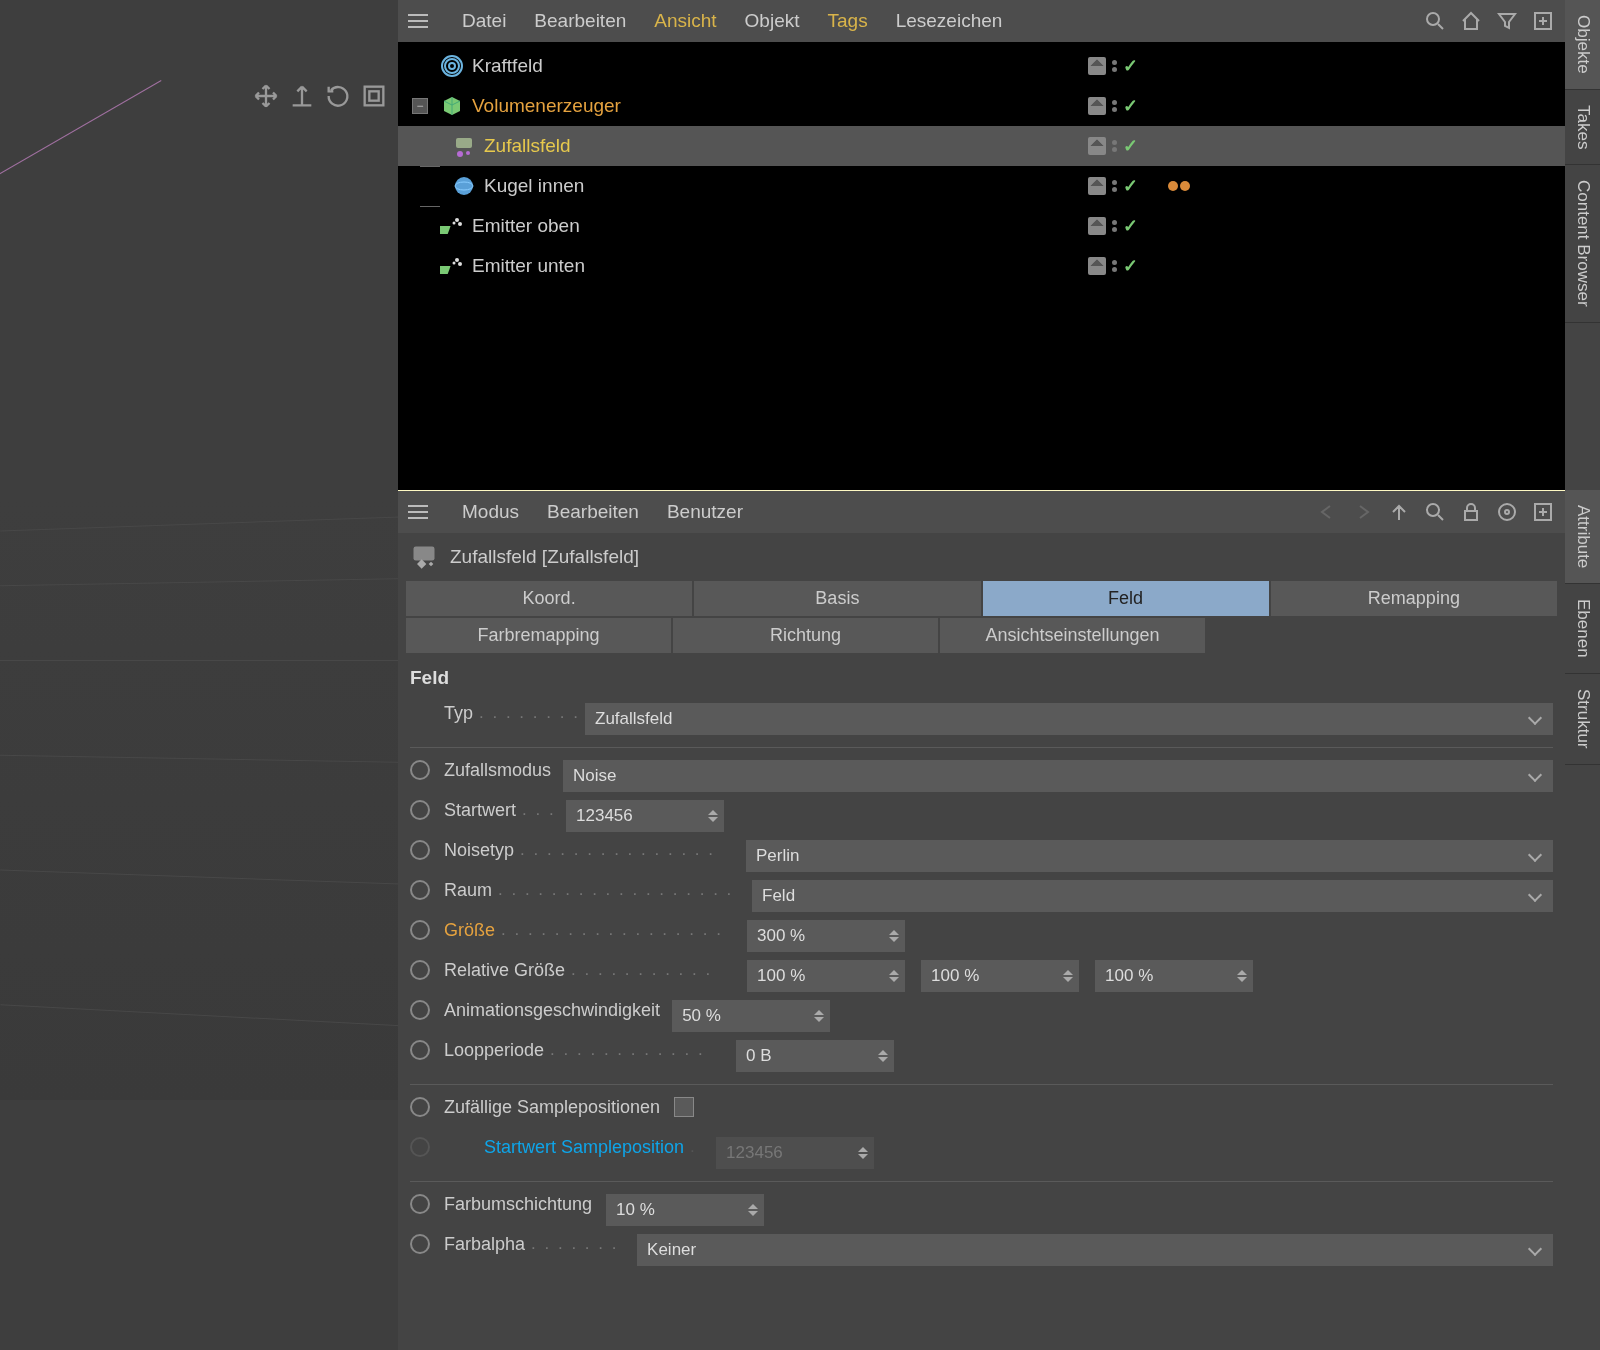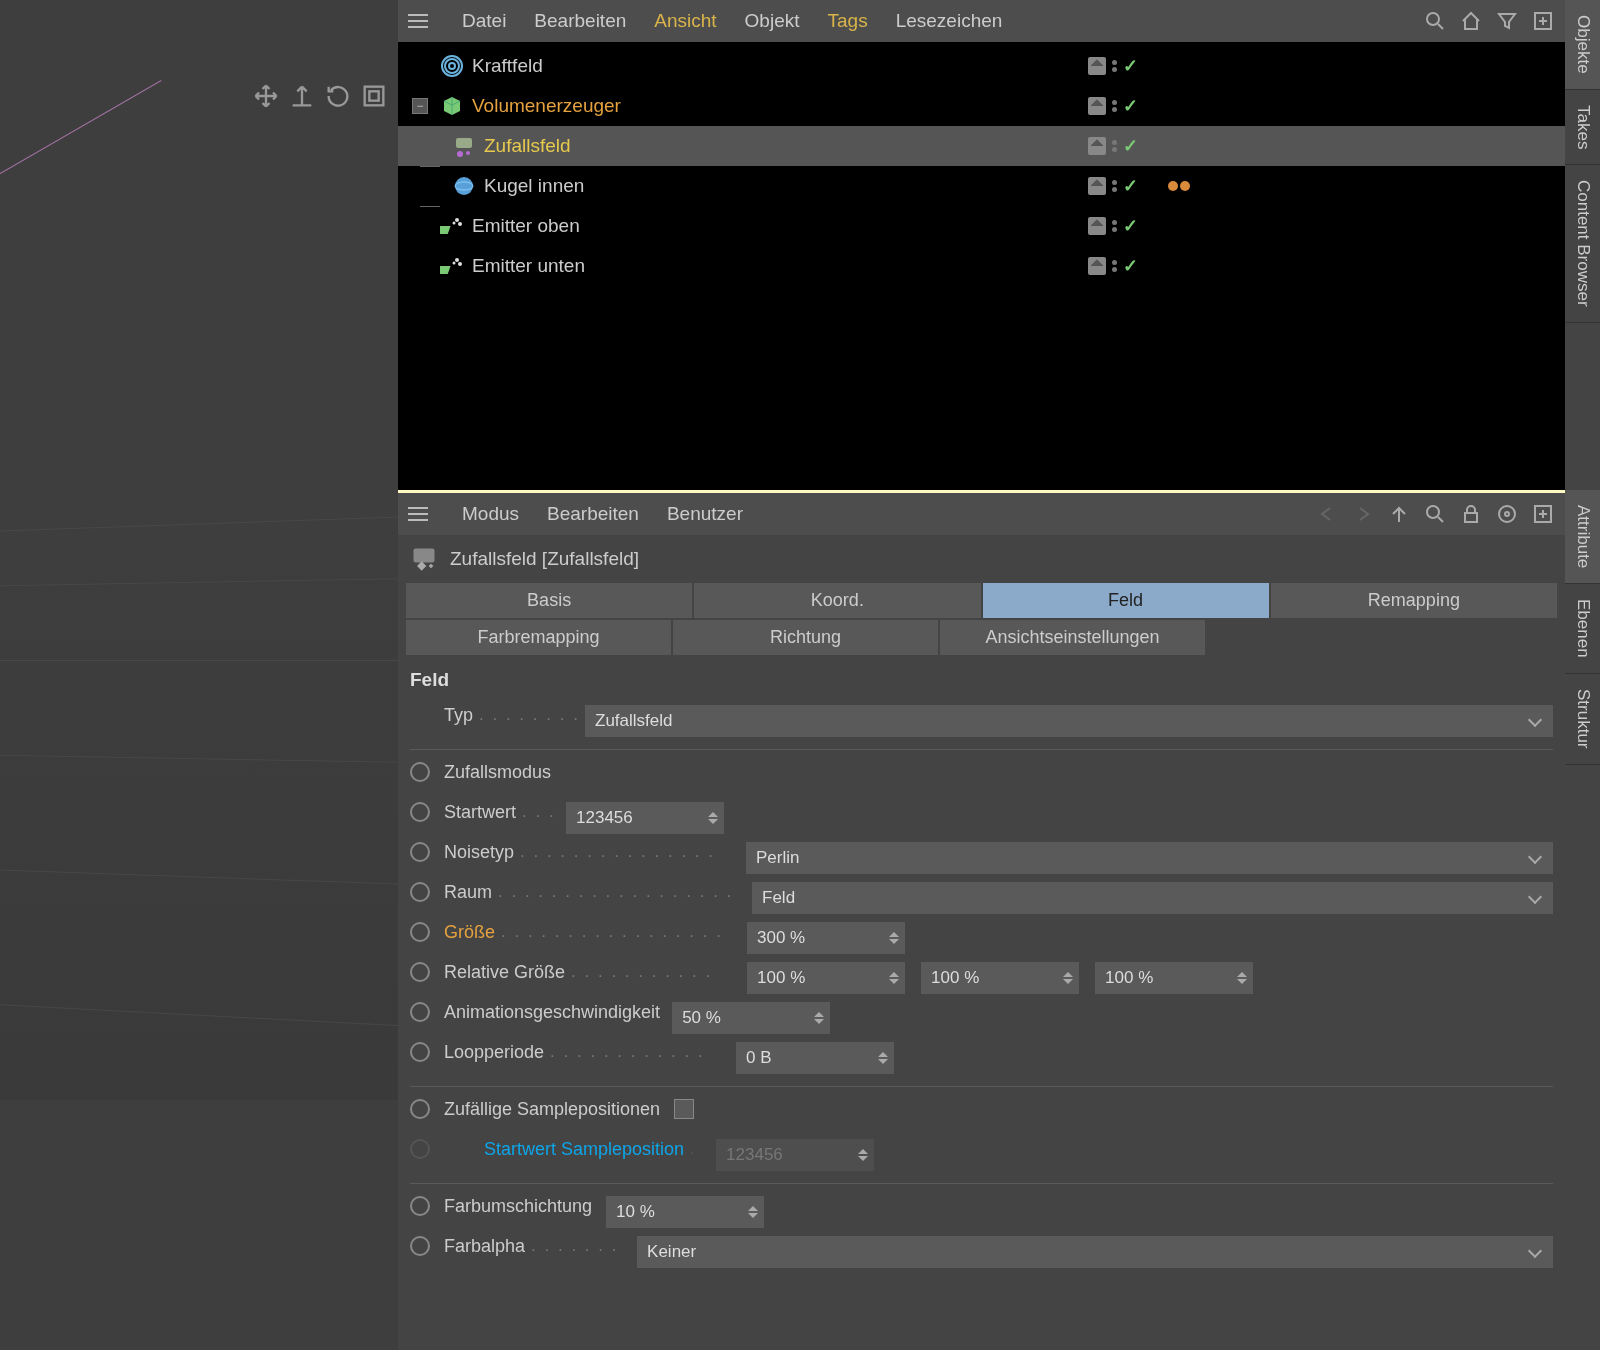--- a/index.html
+++ b/index.html
@@ -40,21 +40,21 @@
 .tree-status { position:absolute; left:690px; display:flex; align-items:center; gap:6px; }
 .status-sq { width:18px; height:18px; background:#888; border-radius:2px; display:flex; align-items:center; justify-content:center; }
 .status-sq::after { content:""; width:10px; height:10px; background:#555; transform:rotate(45deg); clip-path:polygon(0 0,100% 0,0 100%); }
 .status-dots { display:flex; flex-direction:column; gap:2px; }
 .status-dots span { width:5px; height:5px; background:#777; border-radius:50%; }
 .status-check { color:#7ac974; font-size:18px; font-weight:bold; }
 .tag-dots { position:absolute; left:770px; display:flex; gap:2px; }
 .tag-dot { width:10px; height:10px; background:#d98a3a; border-radius:50%; }
 
 
-.attr-panel { position:absolute; left:398px; top:490px; right:35px; bottom:0; background:#444; border-top:3px solid #fef9c3; }
+.attr-panel { position:absolute; left:398px; top:490px; right:35px; bottom:0; background:#444; border-top:1px solid #fef9c3; }
 .attr-icons { margin-left:auto; display:flex; gap:12px; align-items:center; }
 .attr-ic { width:24px; height:24px; color:#888; }
 .attr-ic.dim { color:#666; }
 
 .attr-title { display:flex; align-items:center; gap:12px; padding:10px 12px; }
 .attr-title-icon { width:28px; height:28px; }
 
 .tab-grid { padding:0 8px; }
 .tab-row { display:flex; gap:2px; margin-bottom:2px; }
 .tab { flex:1; background:#585858; padding:7px 0; text-align:center; font-size:18px; color:#ccc; }
@@ -344,22 +344,22 @@
           <rect x="3" y="3" width="18" height="12" fill="#888" rx="2"></rect>
           <path d="M6 18l4 4 4-4-4-4z" fill="#aaa"></path>
           <path d="M16 18l2 2 2-2-2-2z" fill="#aaa"></path>
         </svg>
     </div>
     <span style="font-size:19px">Zufallsfeld [Zufallsfeld]</span>
   </div>
 
   <div class="tab-grid">
     <div class="tab-row">
+      <div class="tab">Koord.</div>
       <div class="tab">Basis</div>
-      <div class="tab">Koord.</div>
       <div class="tab active">Feld</div>
       <div class="tab">Remapping</div>
     </div>
     <div class="tab-row partial">
       <div class="tab">Farbremapping</div>
       <div class="tab">Richtung</div>
       <div class="tab">Ansichtseinstellungen</div>
     </div>
   </div>
 
@@ -373,20 +373,24 @@
       <span>Zufallsfeld</span>
         <div class="chev"></div>
     </div>
   </div>
   <div class="hr"></div>
 
   <div class="prop">
     <div class="prop-radio"></div>
     <span class="prop-label">Zufallsmodus</span>
     <div style="width:12px"></div>
+    <div class="prop-select" style="flex:1">
+      <span>Noise</span>
+        <div class="chev"></div>
+    </div>
   </div>
 
   <div class="prop">
     <div class="prop-radio"></div>
     <span class="prop-label">Startwert</span>
     <span class="prop-dots" style="width:38px">. . .</span>
     <div class="numfield">
       <input class="prop-input" value="123456" style="">
       <div class="spinner"></div>
     </div>

